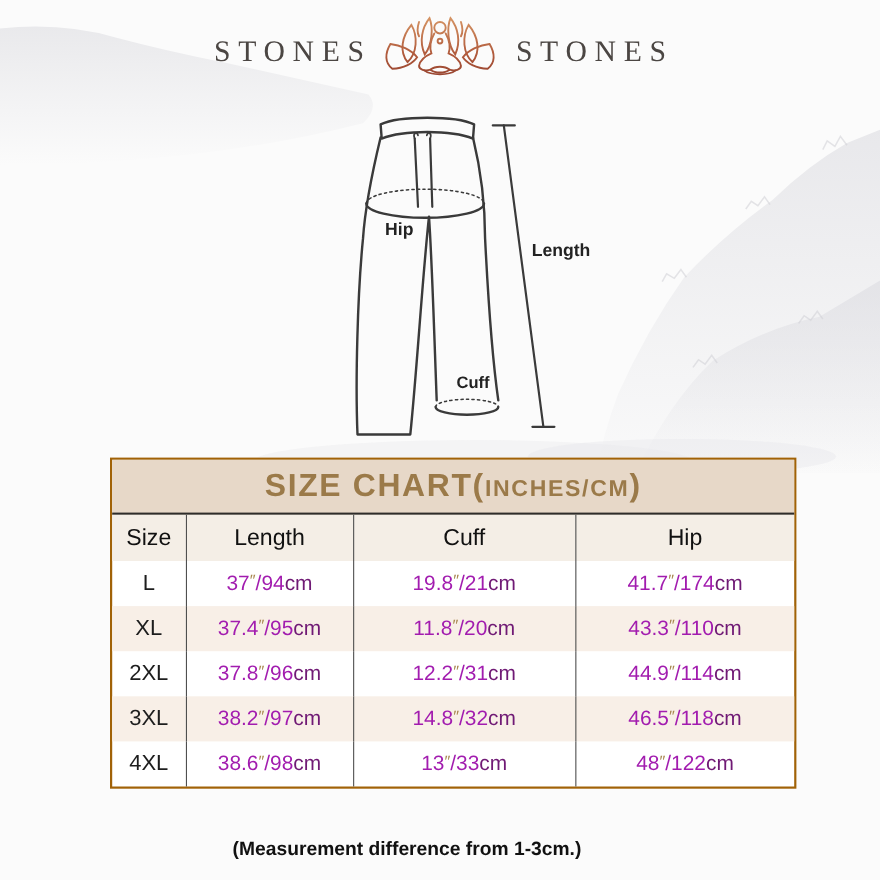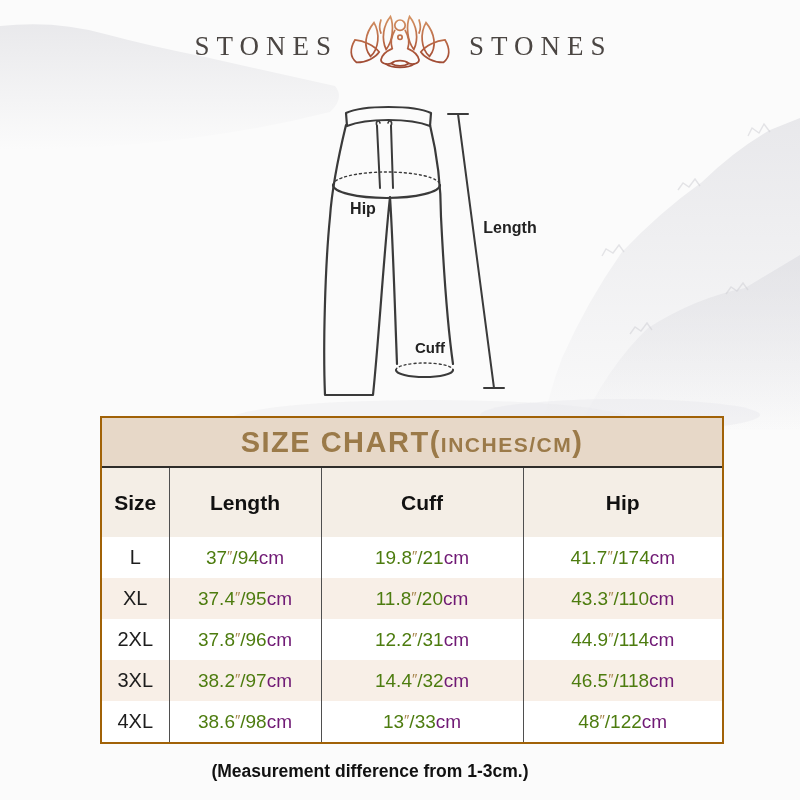--- a/index.html
+++ b/index.html
@@ -29,25 +29,25 @@
   .chart{position:absolute;left:88px;top:416px;width:620px;
     border:2px solid #a16207;background:#fff;margin-left:12px;}
   .chart-title{height:48px;line-height:48px;background:#e7d8c8;
     border-bottom:2px solid #2e2c2a;text-align:center;
     color:#9b7a49;font-weight:bold;letter-spacing:1.5px;}
   .t-big{font-size:29px;}
   .t-small{font-size:21px;}
   table{width:100%;border-collapse:collapse;table-layout:fixed;}
   th,td{border-left:1px solid #4f4f4f;text-align:center;padding:0;}
   th:first-child,td:first-child{border-left:none;}
-  thead th{height:69px;background:#f4eee6;font-size:21px;font-weight:bold;color:#111;}
+  thead th{height:42px;background:#f4eee6;font-size:21px;font-weight:normal;color:#111;}
   tbody td{height:41px;font-size:19px;color:#1d1d1d;}
   tbody tr:nth-child(even){background:#f8efe7;}
   .sz{font-size:20px;}
-  .n{color:#4d7c0f;}
+  .n{color:#a21caf;}
   .u{color:#701a75;}
   .im{color:#a8874f;font-size:15px;vertical-align:3px;}
 
   
   .footer-note{position:absolute;top:756px;left:0;width:740px;height:30px;
     line-height:30px;text-align:center;font-weight:bold;font-size:17.5px;color:#111;}
 </style>
 </head>
 <body>
 
@@ -169,21 +169,21 @@
         </tr>
         <tr>
           <td class="sz">2XL</td>
           <td><span class="n">37.8</span><span class="im">″</span><span class="n">/</span><span class="n">96</span><span class="u">cm</span></td>
           <td><span class="n">12.2</span><span class="im">″</span><span class="n">/</span><span class="n">31</span><span class="u">cm</span></td>
           <td><span class="n">44.9</span><span class="im">″</span><span class="n">/</span><span class="n">114</span><span class="u">cm</span></td>
         </tr>
         <tr>
           <td class="sz">3XL</td>
           <td><span class="n">38.2</span><span class="im">″</span><span class="n">/</span><span class="n">97</span><span class="u">cm</span></td>
-          <td><span class="n">14.4</span><span class="im">″</span><span class="n">/</span><span class="n">32</span><span class="u">cm</span></td>
+          <td><span class="n">14.8</span><span class="im">″</span><span class="n">/</span><span class="n">32</span><span class="u">cm</span></td>
           <td><span class="n">46.5</span><span class="im">″</span><span class="n">/</span><span class="n">118</span><span class="u">cm</span></td>
         </tr>
         <tr>
           <td class="sz">4XL</td>
           <td><span class="n">38.6</span><span class="im">″</span><span class="n">/</span><span class="n">98</span><span class="u">cm</span></td>
           <td><span class="n">13</span><span class="im">″</span><span class="n">/</span><span class="n">33</span><span class="u">cm</span></td>
           <td><span class="n">48</span><span class="im">″</span><span class="n">/</span><span class="n">122</span><span class="u">cm</span></td>
         </tr>
       </tbody>
     </table>

